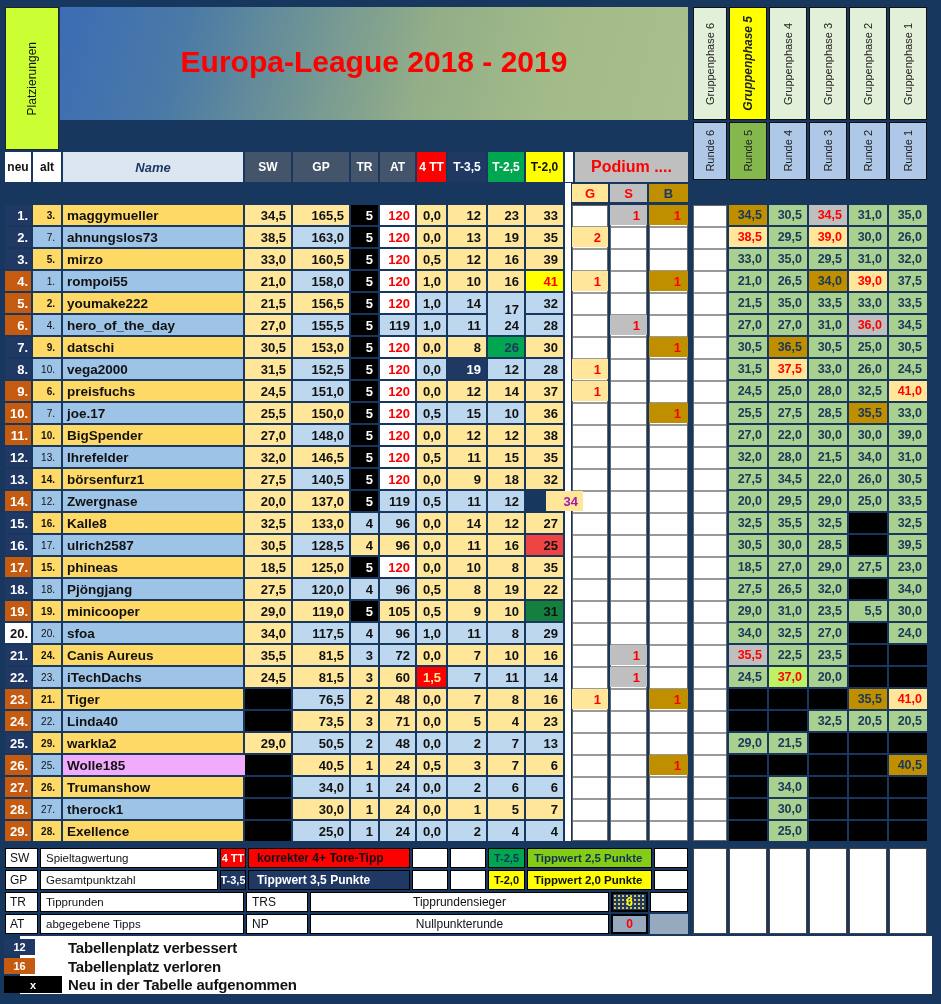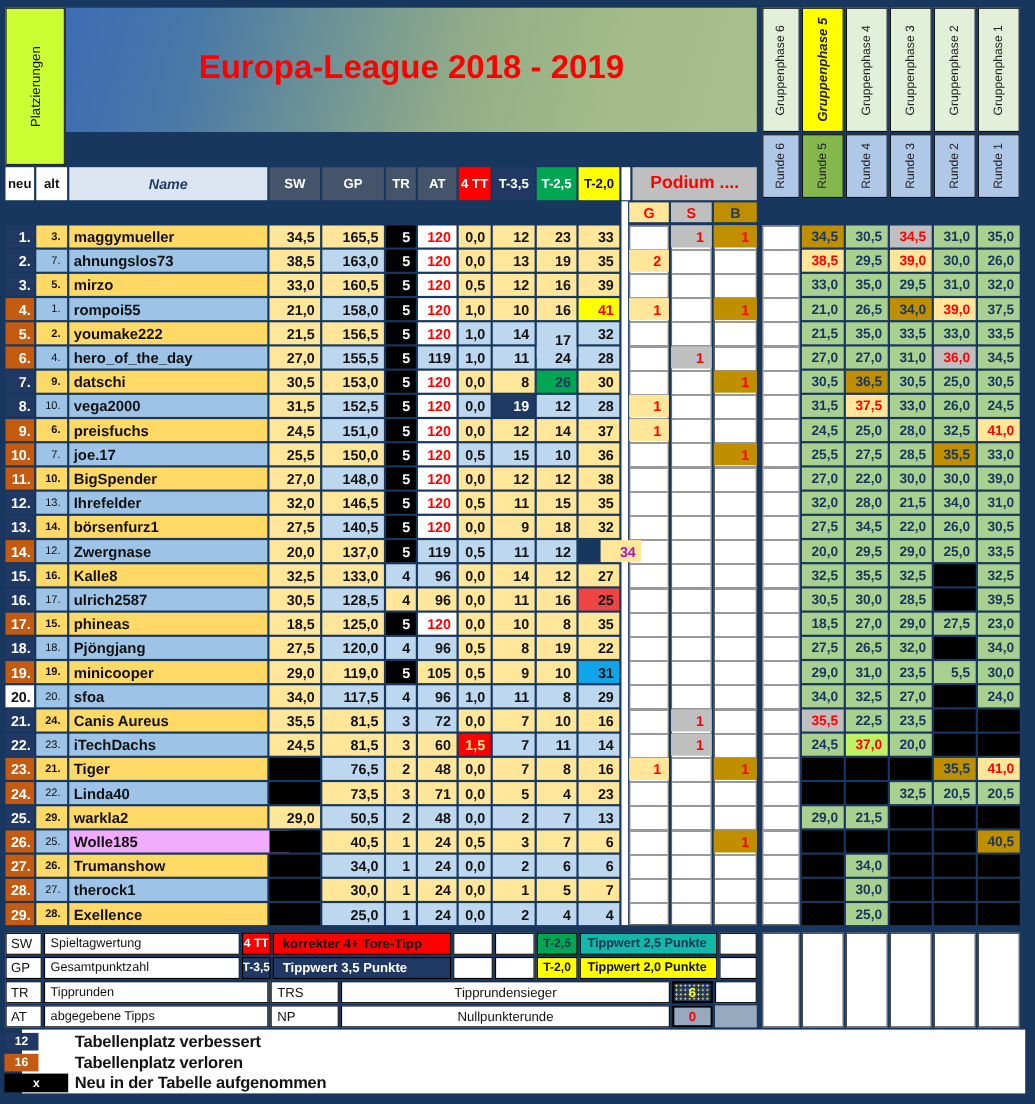--- a/index.html
+++ b/index.html
@@ -401,21 +401,21 @@
       <div class="cell right" style="left: 5px; top: 601px; width: 26px; height: 20px; background: rgb(197, 90, 17); color: rgb(255, 255, 255); padding-right: 3px;">19.</div>
       <div class="cell right" style="left: 33px; top: 601px; width: 28px; height: 20px; background: rgb(255, 217, 102); color: rgb(17, 17, 17); font-size: 10px; padding-right: 6px; font-weight: bold;">19.</div>
       <div class="cell left" style="left: 63px; top: 601px; width: 180px; height: 20px; background: rgb(255, 217, 102); color: rgb(17, 17, 17); font-size: 13.5px;">minicooper</div>
       <div class="cell right" style="left: 245px; top: 601px; width: 46px; height: 20px; background: rgb(255, 230, 153); color: rgb(17, 17, 17);">29,0</div>
       <div class="cell right" style="left: 293px; top: 601px; width: 56px; height: 20px; background: rgb(255, 230, 153); color: rgb(17, 17, 17);">119,0</div>
       <div class="cell right" style="left: 351px; top: 601px; width: 27px; height: 20px; background: rgb(0, 0, 0); color: rgb(255, 255, 255);">5</div>
       <div class="cell right" style="left: 380px; top: 601px; width: 35px; height: 20px; background: rgb(255, 230, 153); color: rgb(17, 17, 17);">105</div>
       <div class="cell right" style="left: 417px; top: 601px; width: 29px; height: 20px; background: rgb(255, 230, 153); color: rgb(17, 17, 17);">0,5</div>
       <div class="cell right" style="left: 448px; top: 601px; width: 38px; height: 20px; background: rgb(255, 230, 153); color: rgb(17, 17, 17);">9</div>
       <div class="cell right" style="left: 488px; top: 601px; width: 36px; height: 20px; background: rgb(255, 230, 153); color: rgb(17, 17, 17);">10</div>
-      <div class="cell right" style="left: 526px; top: 601px; width: 37px; height: 20px; background: #0ea5e9; color: rgb(17, 17, 17);">31</div>
+      <div class="cell right" style="left: 526px; top: 601px; width: 37px; height: 20px; background: #15803d; color: rgb(17, 17, 17);">31</div>
       <div class="cell right" style="left: 729px; top: 601px; width: 38px; height: 20px; background: rgb(169, 208, 142); color: rgb(23, 55, 94); font-size: 12.5px;">29,0</div>
       <div class="cell right" style="left: 769px; top: 601px; width: 38px; height: 20px; background: rgb(169, 208, 142); color: rgb(23, 55, 94); font-size: 12.5px;">31,0</div>
       <div class="cell right" style="left: 809px; top: 601px; width: 38px; height: 20px; background: rgb(169, 208, 142); color: rgb(23, 55, 94); font-size: 12.5px;">23,5</div>
       <div class="cell right" style="left: 849px; top: 601px; width: 38px; height: 20px; background: rgb(169, 208, 142); color: rgb(23, 55, 94); font-size: 12.5px;">5,5</div>
       <div class="cell right" style="left: 889px; top: 601px; width: 38px; height: 20px; background: rgb(169, 208, 142); color: rgb(23, 55, 94); font-size: 12.5px;">30,0</div>
       <div class="cell right" style="left: 5px; top: 623px; width: 26px; height: 20px; background: rgb(255, 255, 255); color: rgb(17, 17, 17); padding-right: 3px;">20.</div>
       <div class="cell right" style="left: 33px; top: 623px; width: 28px; height: 20px; background: rgb(157, 195, 230); color: rgb(17, 17, 17); font-size: 10px; padding-right: 6px; font-weight: normal;">20.</div>
       <div class="cell left" style="left: 63px; top: 623px; width: 180px; height: 20px; background: rgb(157, 195, 230); color: rgb(17, 17, 17); font-size: 13.5px;">sfoa</div>
       <div class="cell right" style="left: 245px; top: 623px; width: 46px; height: 20px; background: rgb(255, 230, 153); color: rgb(17, 17, 17);">34,0</div>
       <div class="cell right" style="left: 293px; top: 623px; width: 56px; height: 20px; background: rgb(189, 215, 238); color: rgb(17, 17, 17);">117,5</div>
@@ -591,21 +591,21 @@
       <div class="lgcell" style="left: 40px; top: 914px; width: 204px; height: 20px; padding-left: 5px; font-size: 11.5px;">abgegebene Tipps</div>
       <div class="lgcell" style="left: 220px; top: 848px; width: 26px; height: 20px; background: rgb(255, 0, 0); color: rgb(255, 255, 255); justify-content: center; font-weight: bold; font-size: 11px;">4 TT</div>
       <div class="lgcell" style="left: 248px; top: 848px; width: 162px; height: 20px; background: rgb(255, 0, 0); color: rgb(17, 17, 17); font-weight: bold; padding-left: 8px;">korrekter 4+ Tore-Tipp</div>
       <div class="lgcell" style="left: 412px; top: 848px; width: 36px; height: 20px;"></div>
       <div class="lgcell" style="left: 450px; top: 848px; width: 36px; height: 20px;"></div>
       <div class="lgcell" style="left: 220px; top: 870px; width: 26px; height: 20px; background: rgb(31, 56, 100); color: rgb(255, 255, 255); justify-content: center; font-weight: bold; font-size: 11px;">T-3,5</div>
       <div class="lgcell" style="left: 248px; top: 870px; width: 162px; height: 20px; background: rgb(31, 56, 100); color: rgb(255, 255, 255); font-weight: bold; padding-left: 8px;">Tippwert 3,5 Punkte</div>
       <div class="lgcell" style="left: 412px; top: 870px; width: 36px; height: 20px;"></div>
       <div class="lgcell" style="left: 450px; top: 870px; width: 36px; height: 20px;"></div>
       <div class="lgcell" style="left: 488px; top: 848px; width: 37px; height: 20px; background: rgb(0, 166, 80); color: rgb(17, 51, 85); justify-content: center; font-weight: bold; font-size: 11px;">T-2,5</div>
-      <div class="lgcell" style="left: 527px; top: 848px; width: 125px; height: 20px; background: #14b8a6; color: rgb(17, 51, 85); font-weight: bold; padding-left: 6px; font-size: 11.5px;">Tippwert 2,5 Punkte</div>
+      <div class="lgcell" style="left: 527px; top: 848px; width: 125px; height: 20px; background: #84cc16; color: rgb(17, 51, 85); font-weight: bold; padding-left: 6px; font-size: 11.5px;">Tippwert 2,5 Punkte</div>
       <div class="lgcell" style="left: 654px; top: 848px; width: 34px; height: 20px;"></div>
       <div class="lgcell" style="left: 488px; top: 870px; width: 37px; height: 20px; background: rgb(255, 255, 0); color: rgb(17, 17, 17); justify-content: center; font-weight: bold; font-size: 11px;">T-2,0</div>
       <div class="lgcell" style="left: 527px; top: 870px; width: 125px; height: 20px; background: rgb(255, 255, 0); color: rgb(17, 17, 17); font-weight: bold; padding-left: 6px; font-size: 11.5px;">Tippwert 2,0 Punkte</div>
       <div class="lgcell" style="left: 654px; top: 870px; width: 34px; height: 20px;"></div>
       <div class="lgcell" style="left: 246px; top: 892px; width: 62px; height: 20px; padding-left: 5px;">TRS</div>
       <div class="lgcell" style="left: 310px; top: 892px; width: 299px; height: 20px; justify-content: center;">Tipprundensieger</div>
       <div class="lgcell" style="left: 611px; top: 892px; width: 37px; height: 20px; background: radial-gradient(rgb(216, 200, 77) 0.8px, rgba(0, 0, 0, 0) 1px) 0% 0% / 4px 4px rgb(31, 56, 100); color: rgb(255, 255, 0); justify-content: center; font-weight: bold; border: 2px solid rgb(0, 0, 0);">6</div>
       <div class="lgcell" style="left: 650px; top: 892px; width: 38px; height: 20px;"></div>
       <div class="lgcell" style="left: 246px; top: 914px; width: 62px; height: 20px; padding-left: 5px;">NP</div>
       <div class="lgcell" style="left: 310px; top: 914px; width: 299px; height: 20px; justify-content: center;">Nullpunkterunde</div>

